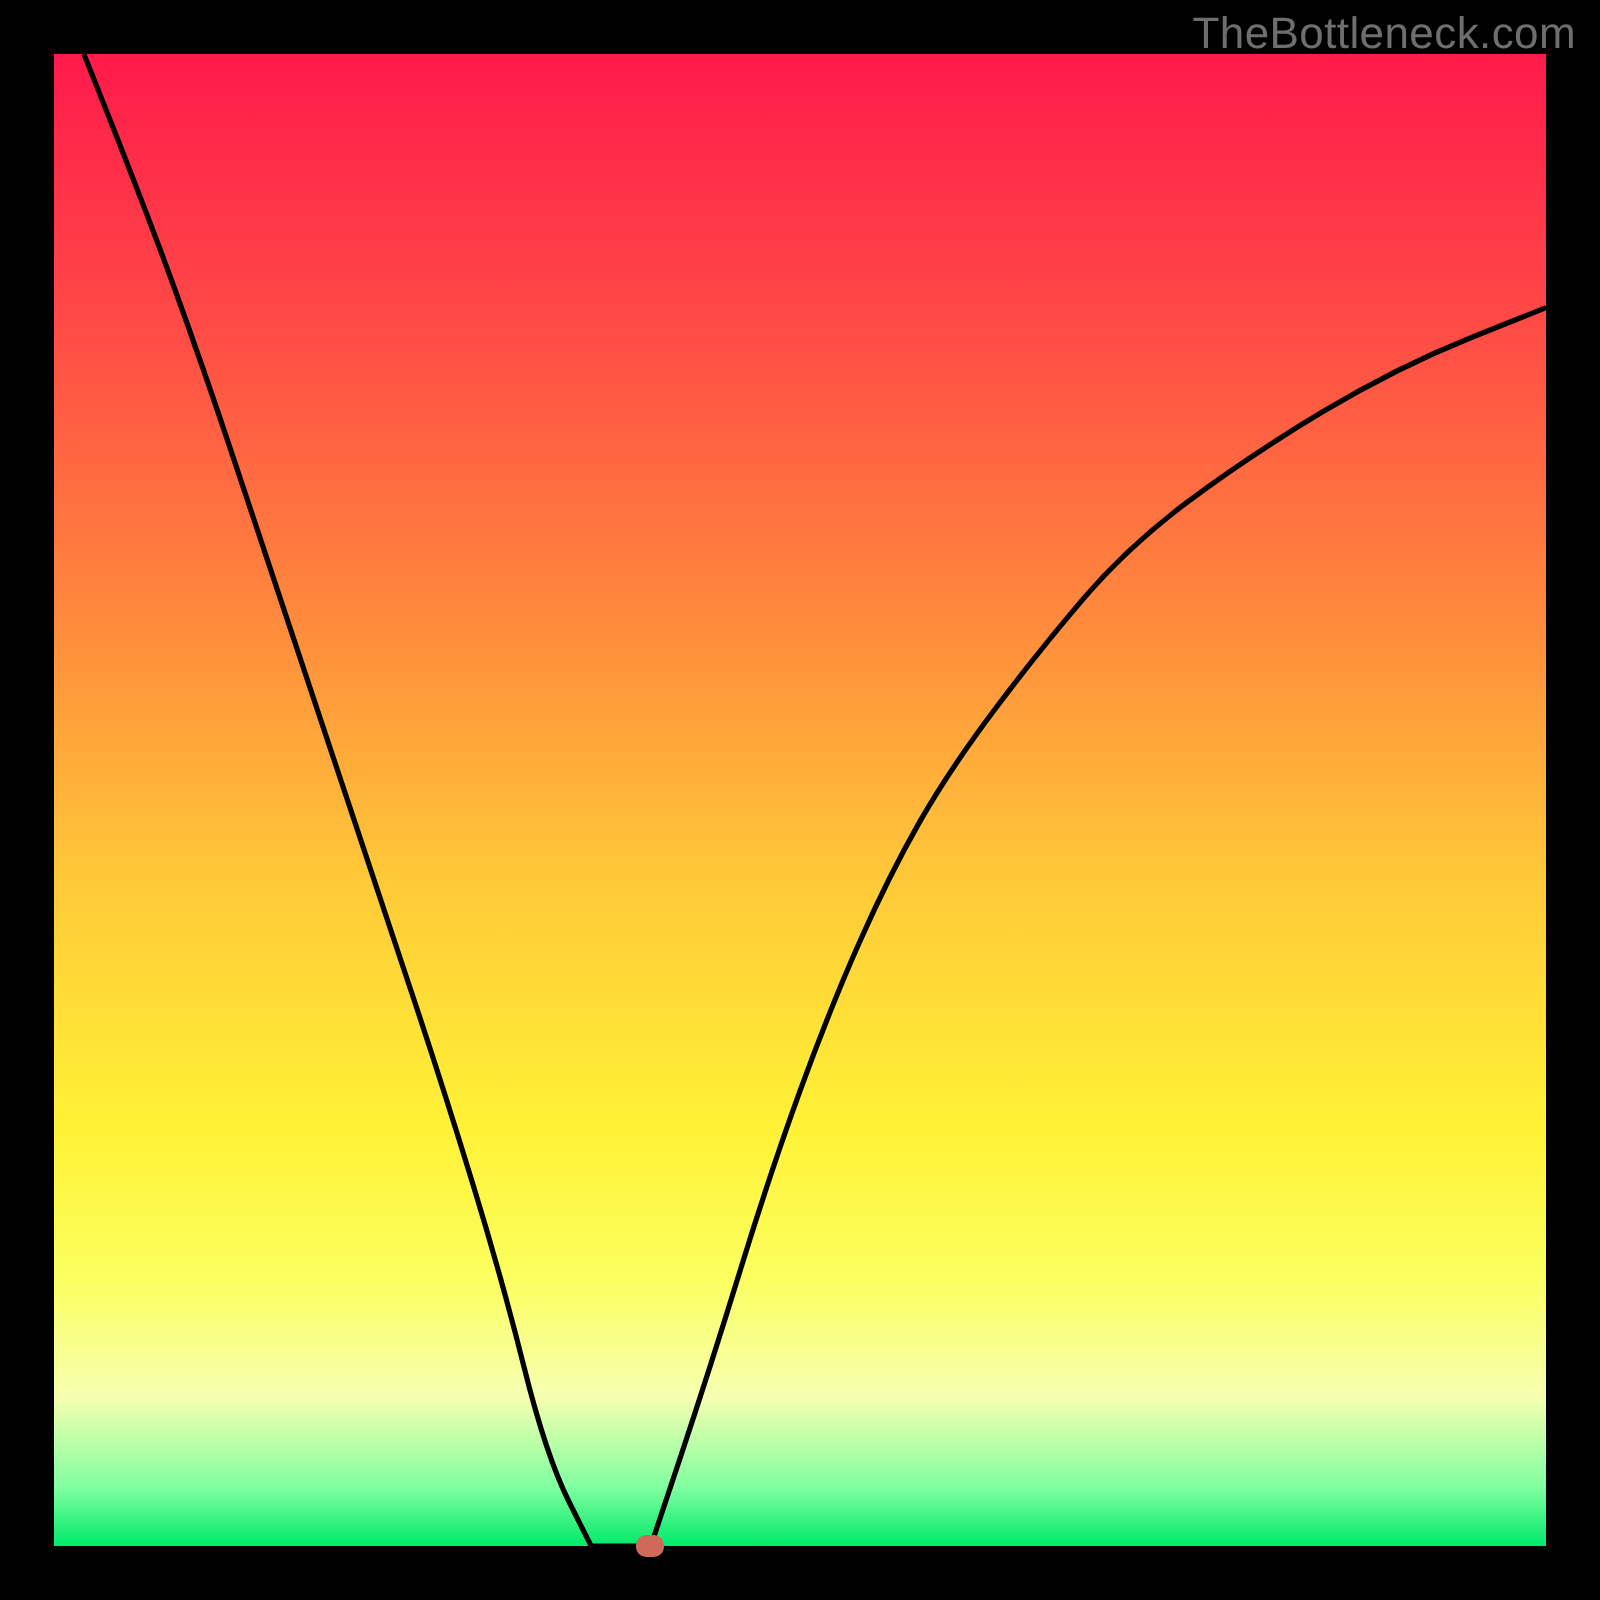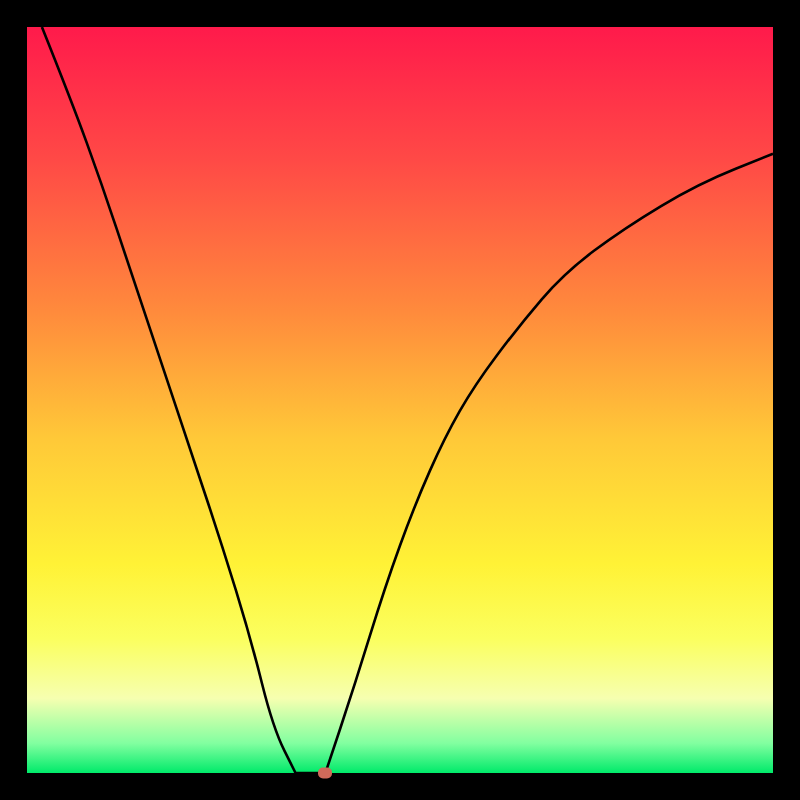--- a/index.html
+++ b/index.html
@@ -72,13 +72,14 @@
 </head>
 <body>
 
 <div class="frame">
   <div class="plot-area">
     <svg class="curve" viewBox="0 0 746 746" preserveAspectRatio="none">
       <path d="M 14.92 0 Q 44.76 74.60000000000002 59.68000000000001 115.63 Q 74.60000000000001 156.65999999999997 89.52000000000001 201.41999999999996 Q 104.44000000000001 246.17999999999995 119.36000000000001 290.93999999999994 Q 134.28 335.7 149.2 380.46000000000004 Q 164.12 425.22 179.04000000000002 469.98 Q 193.96 514.74 208.88 563.23 Q 223.79999999999998 611.72 234.99 656.48 Q 246.18 701.24 257.37 723.62 Q 268.56 746 268.56 746 Q 268.56 746 283.48 746 Q 298.40000000000003 746 298.40000000000003 746 Q 298.40000000000003 746 313.32000000000005 701.24 Q 328.24 656.48 343.15999999999997 607.99 Q 358.08 559.5 373 518.47 Q 387.92 477.44 402.84000000000003 443.87 Q 417.76000000000005 410.3 432.68 384.19 Q 447.59999999999997 358.08 469.98 328.24 Q 492.36 298.40000000000003 514.74 272.28999999999996 Q 537.12 246.17999999999995 566.96 223.79999999999995 Q 596.8000000000001 201.41999999999996 634.1 179.03999999999996 Q 671.4 156.65999999999997 708.7 141.74 L 746 126.82000000000005"></path>
     </svg>
     <div class="marker" style="left: 298.4px; top: 746px;"></div>
   </div>
+  <div class="watermark">TheBottleneck.com</div>
 </div>
 
 </body></html>

